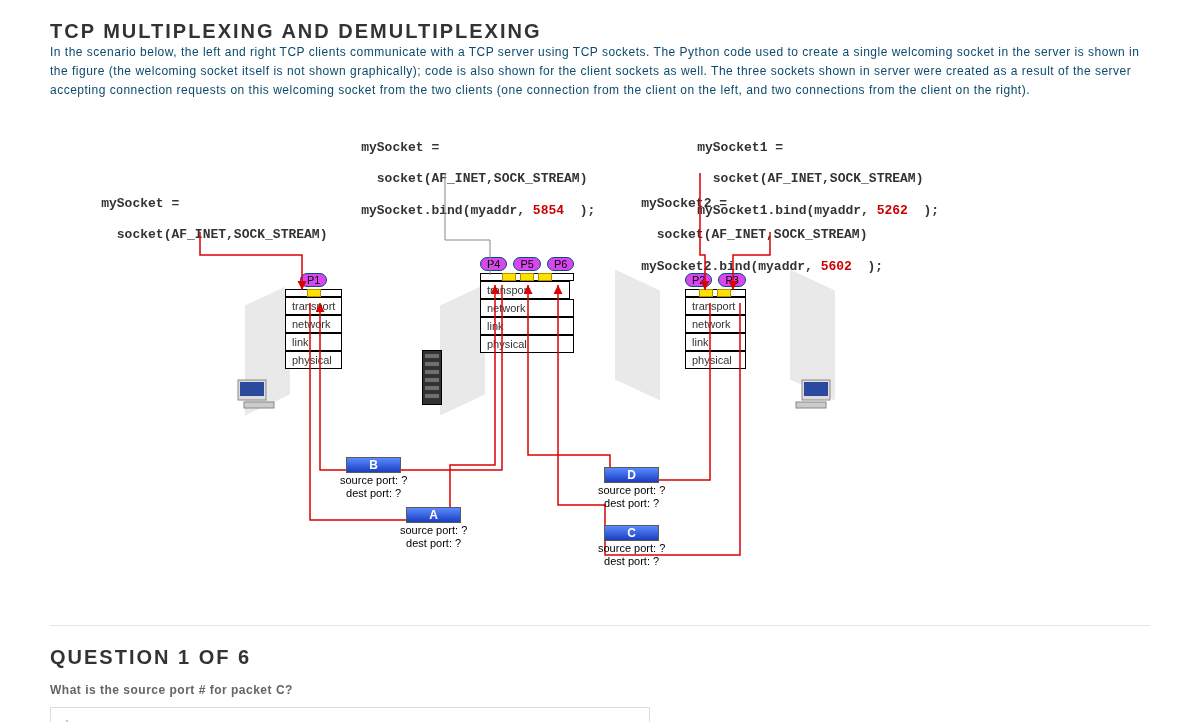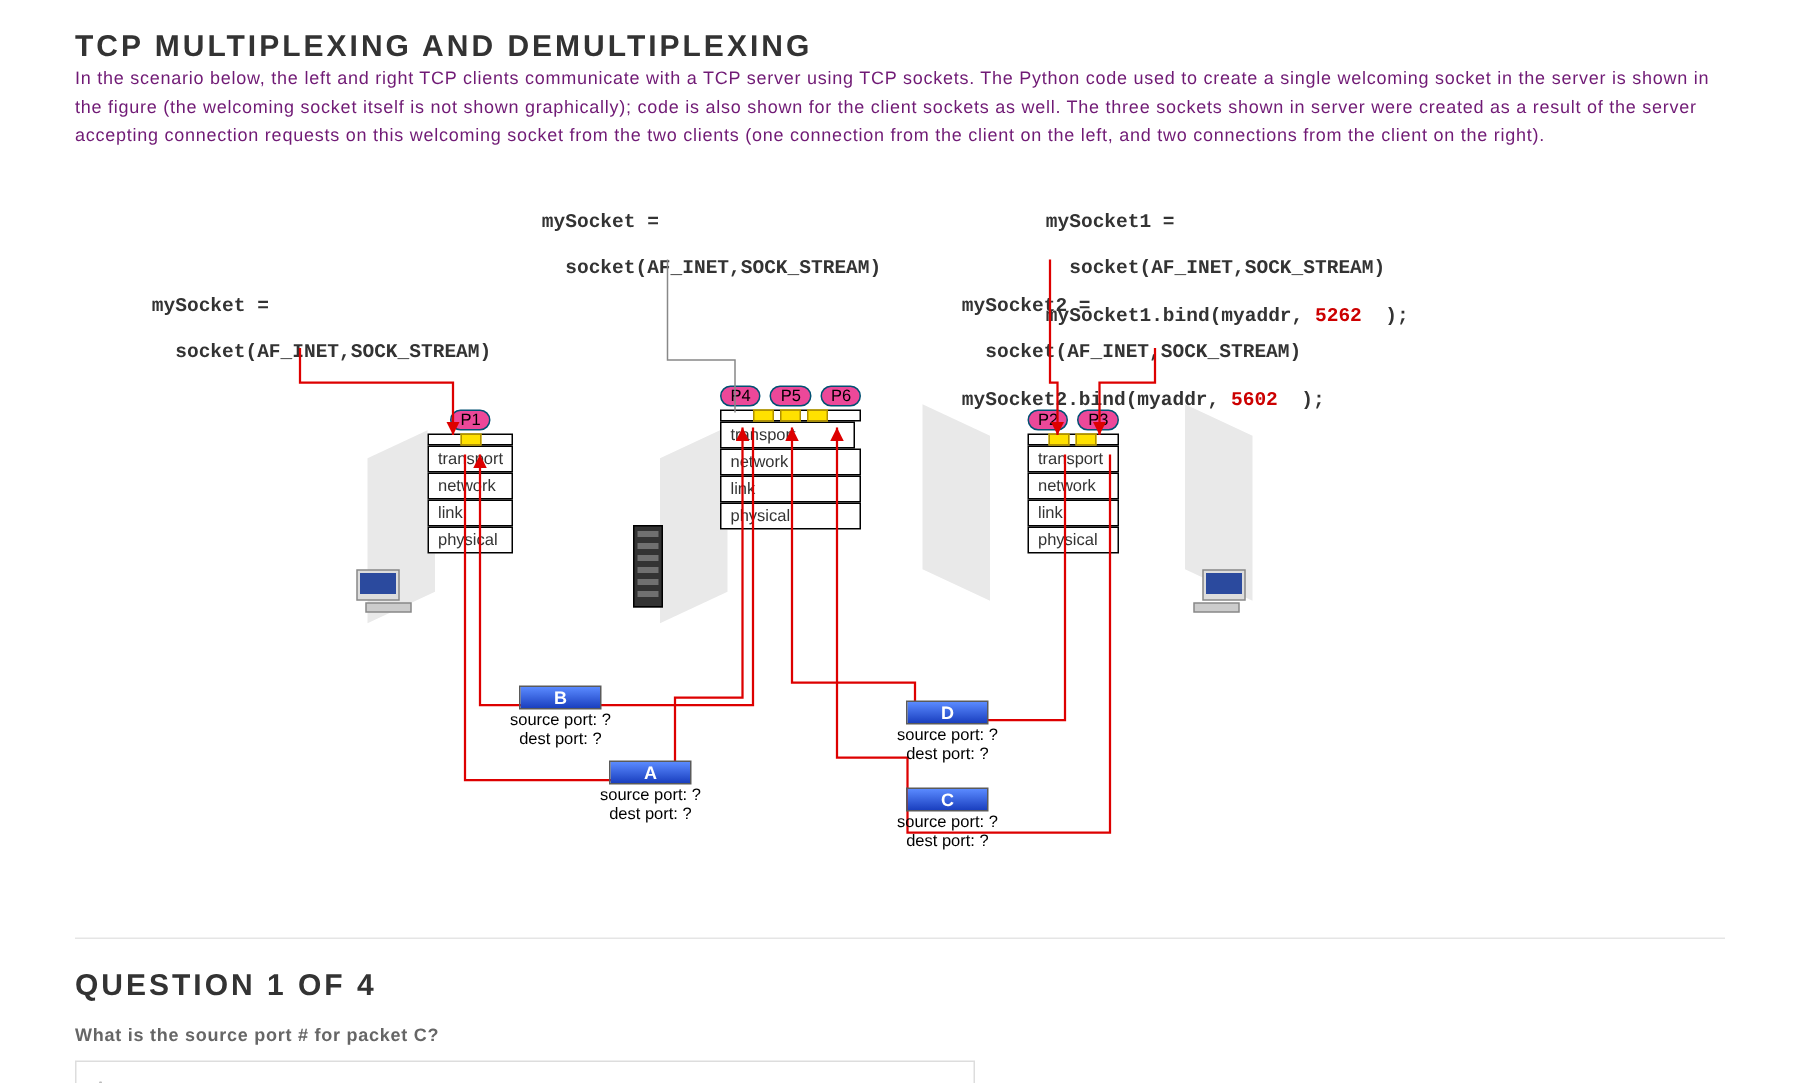--- a/index.html
+++ b/index.html
@@ -10,21 +10,21 @@
     padding: 20px 50px;
     font-size: 13px;
   }
   h1.title {
     font-size: 20px;
     letter-spacing: 2px;
     font-weight: 700;
     color: #333;
   }
   p.intro {
-    color: #701a75;
+    color: #0c4a6e;
     letter-spacing: 0.5px;
     line-height: 1.6;
     font-size: 12px;
     margin-bottom: 24px;
   }
   .diagram {
     position: relative;
     width: 100%;
     height: 480px;
     margin-bottom: 20px;
@@ -54,21 +54,21 @@
     margin-bottom: 2px;
     justify-content: center;
   }
   .proc {
     border: 1.5px solid #005173;
     border-radius: 10px;
     padding: 0 6px;
     font-size: 11px;
     font-weight: normal;
     color: #000;
-    background: #ec4899;
+    background: #d946ef;
   }
   .transport-band {
     height: 8px;
     display: flex;
     gap: 4px;
     justify-content: center;
     padding: 0 4px;
     background: #fff;
     border: 1px solid #000;
   }
@@ -161,20 +161,21 @@
 <div class="diagram">
 
   <div class="code" style="left:20px; top:56px;">
     <span>mySocket =</span><br>
     <span>  socket(AF_INET,SOCK_STREAM)</span><br>
   </div>
 
   <div class="code" style="left:280px; top:0;">
     <span>mySocket =</span><br>
     <span>  socket(AF_INET,SOCK_STREAM)</span><br>
+    <span><span>mySocket.bind(myaddr, </span><span class="red">5854</span><span>  );</span></span>
   </div>
 
   <div class="code" style="left:616px; top:0;">
     <span>mySocket1 =</span><br>
     <span>  socket(AF_INET,SOCK_STREAM)</span><br>
     <span><span>mySocket1.bind(myaddr, </span><span class="red">5262</span><span>  );</span></span>
   </div>
 
   <div class="code" style="left:560px; top:56px;">
     <span>mySocket2 =</span><br>
@@ -290,18 +291,18 @@
   <div class="packet-label" style="left:548px; top:400px;">
     <span class="packet-box">C</span>
     <div class="packet-info">source port: ?</div>
     <div class="packet-info">dest port: ?</div>
   </div>
 
 </div>
 
 <hr class="sep">
 
-<h2 class="q">QUESTION 1 OF 4</h2>
+<h2 class="q">QUESTION 1 OF 6</h2>
 <div class="question-text">What is the source port # for packet C?</div>
 <input class="answer" type="text" placeholder="Answer" style="">
 
 
 
 
 </body></html>

